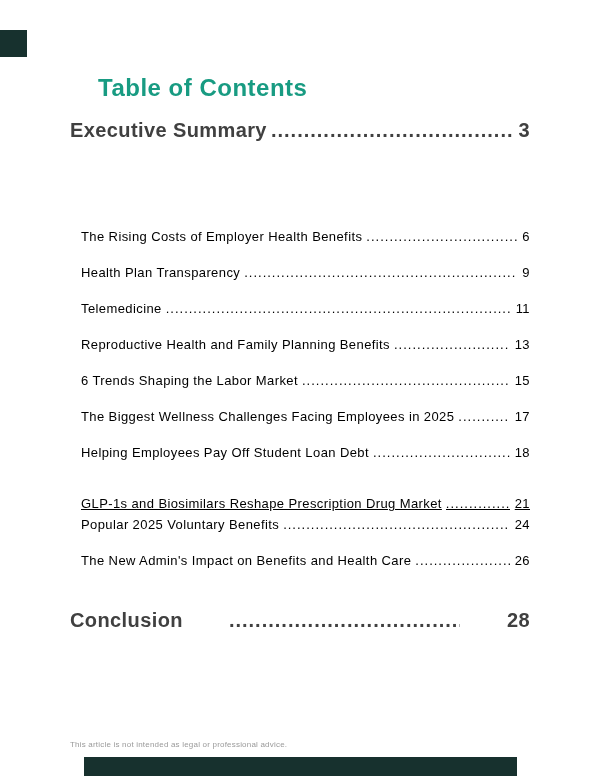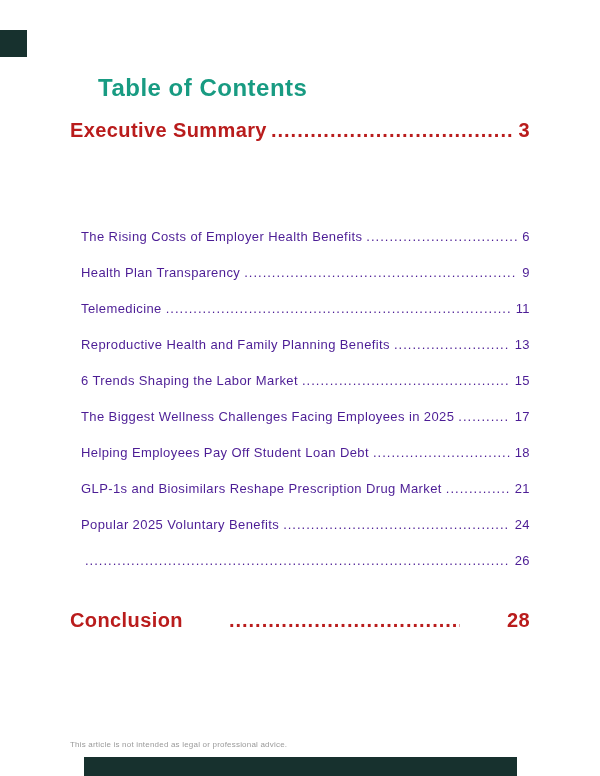--- a/index.html
+++ b/index.html
@@ -33,38 +33,38 @@
   .row .t  { white-space: nowrap; }
   .row .dots {
     flex: 1 1 auto; overflow: hidden; white-space: nowrap;
     margin: 0 5px 0 4px;
   }
   .row .dots::after {
     content: "......................................................................................................................................................................................................................";
   }
   .row .pg { flex: 0 0 auto; }
   .h1 {
-    font-size: 20px; font-weight: bold; color: #b91c1c; letter-spacing: 0.4px;
+    font-size: 20px; font-weight: bold; color: #404040; letter-spacing: 0.4px;
   }
   .h1 .dots::after { letter-spacing: 1px; }
   .sub {
     left: 81px; width: 449px;
-    font-size: 13px; color: #4c1d95; letter-spacing: 0.4px;
+    font-size: 13px; color: #000000; letter-spacing: 0.4px;
   }
   .sub .dots::after { letter-spacing: 1px; }
   .row-exec       { top: 119px; }
   .row-outlook    { top: 174px; }
   .row-sub-0      { top: 229px; }
   .row-sub-1      { top: 265px; }
   .row-sub-2      { top: 301px; }
   .row-sub-3      { top: 337px; }
   .row-sub-4      { top: 373px; text-align: center; }
   .row-sub-5      { top: 409px; }
   .row-sub-6      { top: 445px; }
-  .row-sub-7      { top: 481px; }
+  .row-sub-7      { top: 496px; text-decoration: underline; }
   .row-sub-8      { top: 517px; }
   .row-sub-9      { top: 553px; }
   .row-conclusion { top: 609px; gap: 42px; }
   .footer-note {
     position: absolute; left: 70px; top: 740px;
     font-size: 8px; color: #9a9a9a; letter-spacing: 0.2px;
   }
 </style>
 </head>
 <body>
@@ -130,20 +130,21 @@
     <span class="pg">21</span>
   </div>
 
   <div class="row sub row-sub-8">
     <span class="t">Popular 2025 Voluntary Benefits</span>
     <span class="dots"></span>
     <span class="pg">24</span>
   </div>
 
   <div class="row sub row-sub-9">
+    <span class="t">The New Admin's Impact on Benefits and Health Care</span>
     <span class="dots"></span>
     <span class="pg">26</span>
   </div>
 
   <div class="row h1 row-conclusion">
     <span class="t">Conclusion</span>
     <span class="dots"></span>
     <span class="pg">28</span>
   </div>
 

